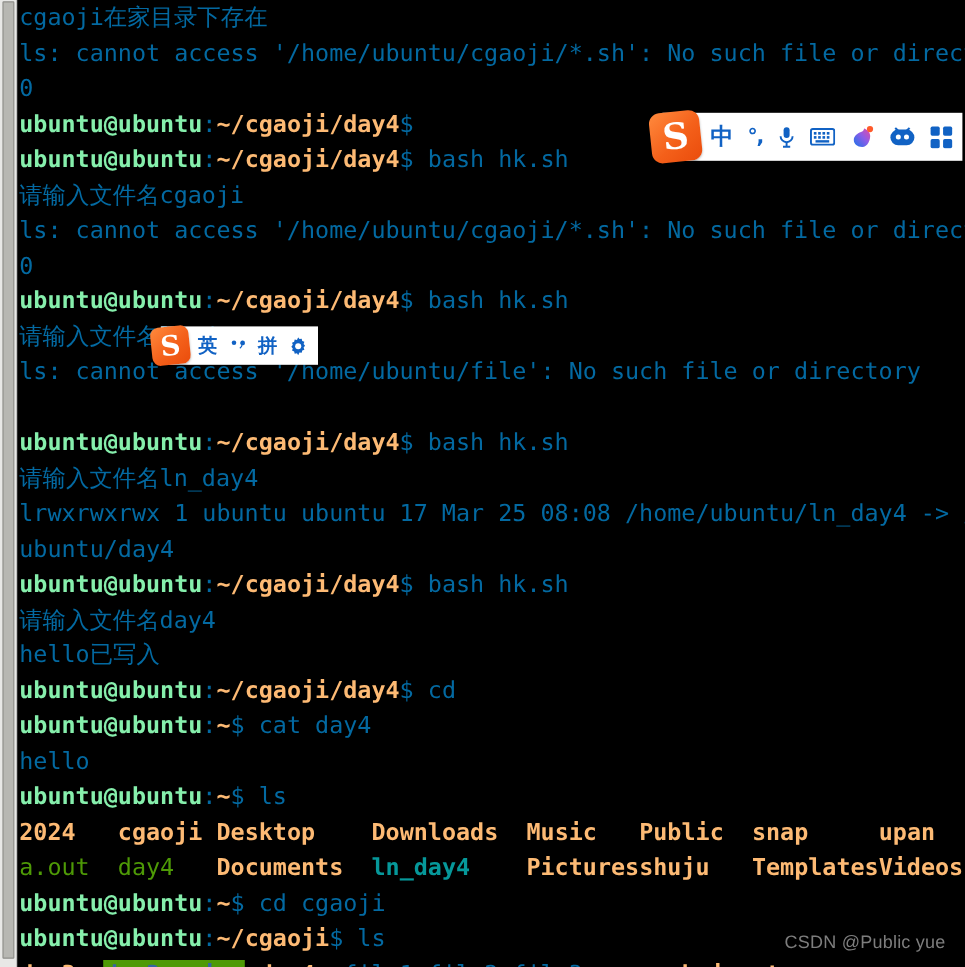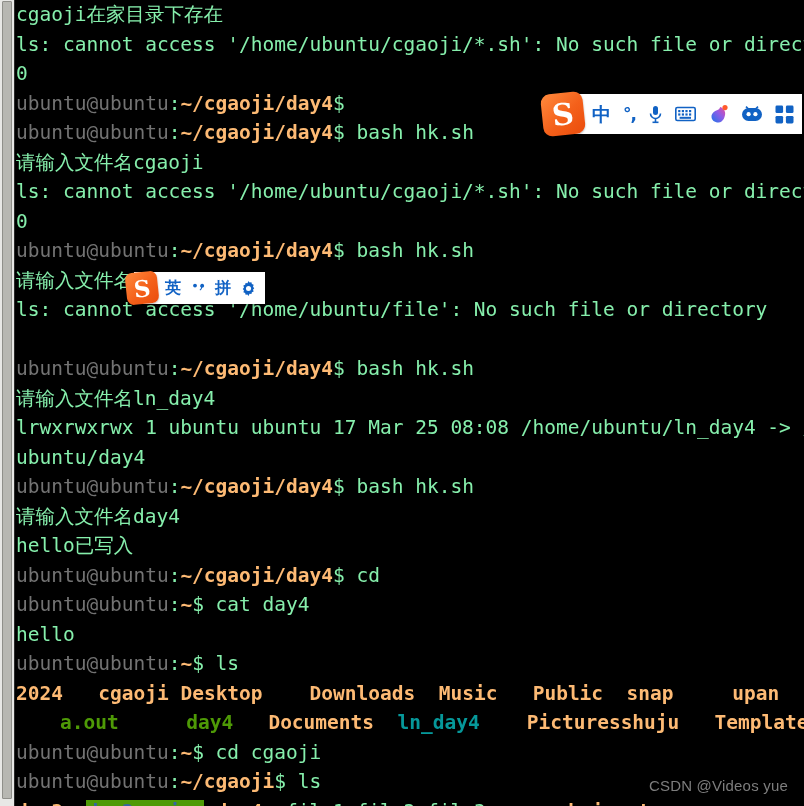--- a/index.html
+++ b/index.html
@@ -58,26 +58,26 @@
     line-height: 29.5px;
     color: #d3d7cf;
     white-space: pre;
     letter-spacing: 0px;
   }
   .line {
     height: 29.5px;
     white-space: pre;
     overflow: visible;
   }
-  .c-green   { color: #737373; font-weight: normal; }
+  .c-green   { color: #86efac; font-weight: bold; }
   .c-blue    { color: #fdba74; font-weight: bold; }
   .c-cyan    { color: #06989a; font-weight: bold; }
-  .c-white   { color: #86efac; }
+  .c-white   { color: #0369a1; }
   .c-dirhl   { color: #3465a4; background: #4e9a06; font-weight: bold; }
-  .c-exec    { color: #4e9a06; font-weight: bold; padding-left: 44px; }
+  .c-exec    { color: #4e9a06; font-weight: normal; }
 
   .cn { font-family: "DejaVu Sans", "Liberation Sans", sans-serif; }
 
   
   .ime-bar {
     position: absolute;
     display: flex;
     align-items: center;
     background: #ffffff;
     box-shadow: 0 1px 3px rgba(0,0,0,0.45);
@@ -237,15 +237,15 @@
     </div>
     <div class="ime-item">拼</div>
     <div class="ime-item">
       <svg width="15" height="15" viewBox="0 0 16 16" fill="#1162c4">
         <path d="M8 0l1.1 1.7 2-.4.5 2 1.9.8-.7 1.9 1.3 1.6-1.3 1.6.7 1.9-1.9.8-.5 2-2-.4L8 16l-1.1-1.7-2 .4-.5-2-1.9-.8.7-1.9L1.9 8.4l1.3-1.6-.7-1.9 1.9-.8.5-2 2 .4L8 0z"></path>
         <circle cx="8" cy="8" r="2.7" fill="#ffffff"></circle>
       </svg>
     </div>
   </div>
 
-  <div id="csdn-watermark">CSDN @Videos yue</div>
+  <div id="csdn-watermark">CSDN @Public yue</div>
 
 </div>
 
 </body></html>

